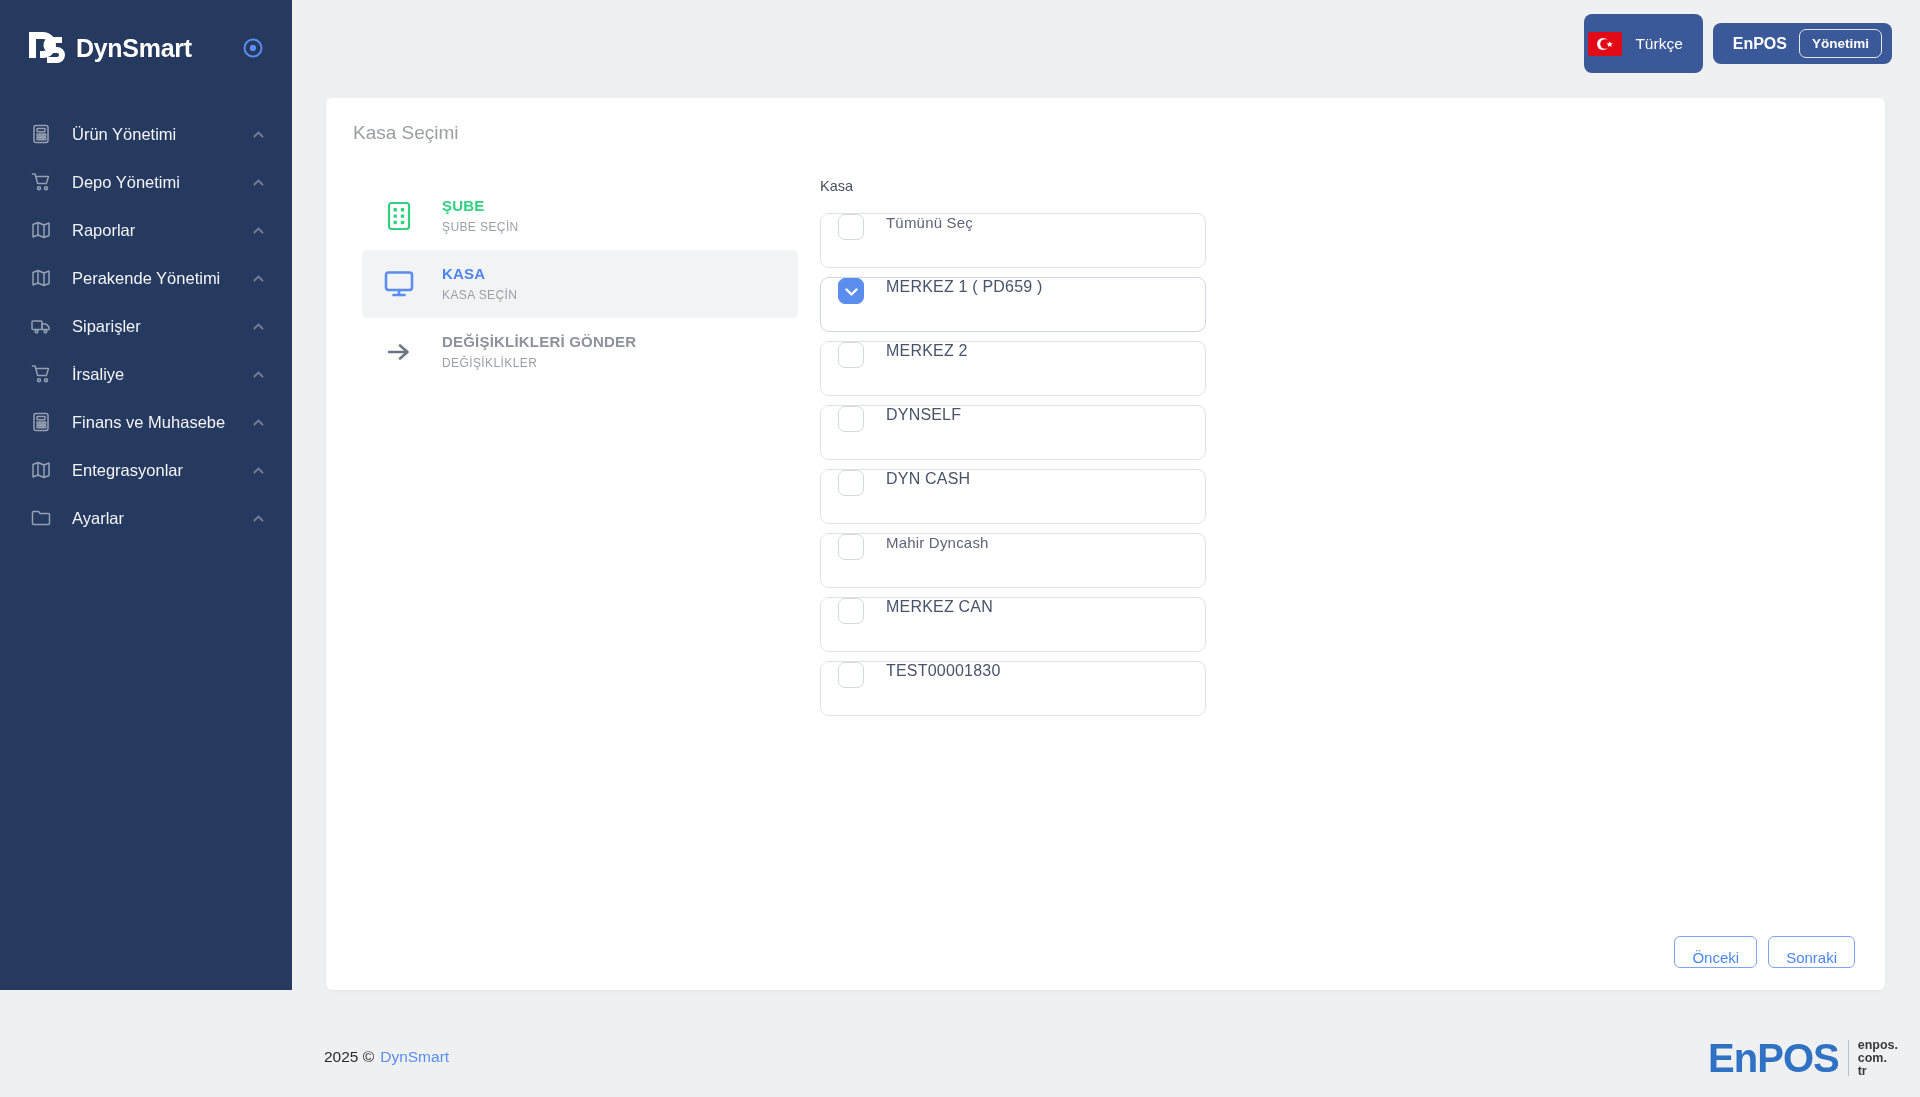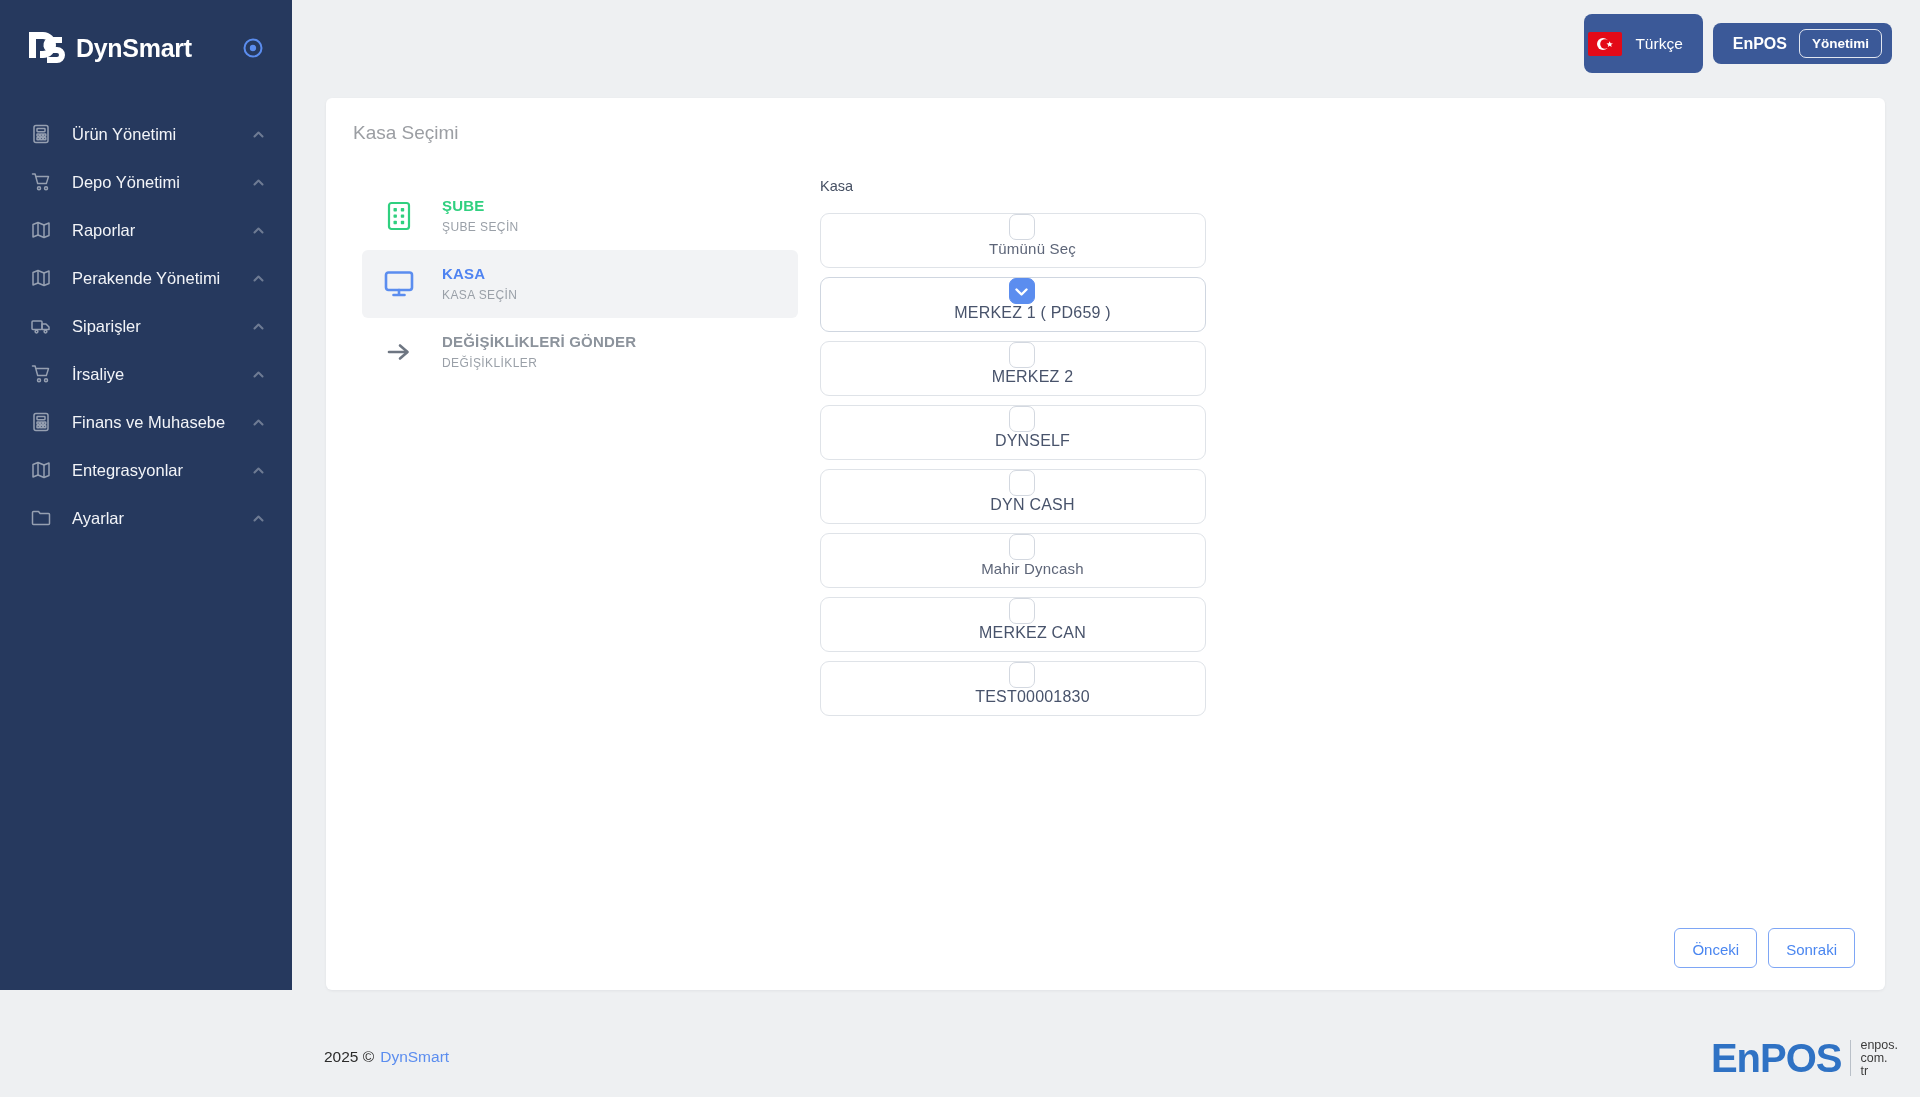--- a/index.html
+++ b/index.html
@@ -134,24 +134,24 @@
   .step-title.grey  { color: #8c939c; }
 
   
   .list-col {
     position: absolute; left: 494px; top: 18px; width: 386px;
   }
   .list-label {
     font-size: 14.5px; color: #465063; margin-bottom: 19px;
   }
   .opt {
-    display: flex; align-items: center;
+    display: flex; 
     height: 55px; margin-bottom: 9px;
     border: 1px solid #dfe3e8; border-radius: 9px;
-    padding-left: 17px; cursor: pointer; background: #fff; flex-direction: column;
+    padding-left: 17px; cursor: pointer; background: #fff;
   }
   .opt.checked { border-color: #cfd6e0; }
   .cbx {
     width: 26px; height: 26px; flex: 0 0 auto;
     border: 1.6px solid #d3d8e0; border-radius: 7px;
     background: #fff;
     display: flex; align-items: center; justify-content: center;
   }
   .cbx.on { background: #5b8def; border-color: #5b8def; }
   .cbx svg { display: block; }
@@ -160,21 +160,21 @@
     letter-spacing: .2px;
   }
   .opt-label.muted { color: #5d6578; font-size: 15px; }
 
   
   .panel-actions {
     position: absolute; right: 30px; bottom: 22px;
     display: flex; gap: 11px;
   }
   .btn-outline {
-    min-width: 72px; height: 40px; padding: 12px 17px;
+    min-width: 72px; height: 32px; padding: 12px 17px;
     border: 1px solid #7ea6f5; border-radius: 6px;
     background: #fff; color: #4a86f0; font-size: 15px;
     font-family: "Liberation Sans", sans-serif;
     cursor: pointer;
   }
 
   
   .footer-left {
     position: absolute; left: 324px; top: 1048px;
     font-size: 15.5px; color: #2b2b2b;
@@ -183,21 +183,21 @@
   .footer-right {
     position: absolute; right: 22px; top: 1038px;
     display: flex; align-items: center; gap: 9px;
   }
   .enpos-word {
     font-size: 40px; font-weight: bold; color: #2f72c4;
     letter-spacing: -1px; line-height: 40px;
   }
   .enpos-div { width: 1px; height: 36px; background: #b9c0c8; }
   .enpos-url {
-    font-size: 12.5px; color: #3b3b3b; line-height: 13px; font-weight: 400;
+    font-size: 12.5px; color: #3b3b3b; line-height: 13px; font-weight: 700;
   }
 </style>
 </head>
 <body>
 
 <div class="page">
 
   <aside class="sidebar">
     <div class="brand">
       <span class="brand-mark">

